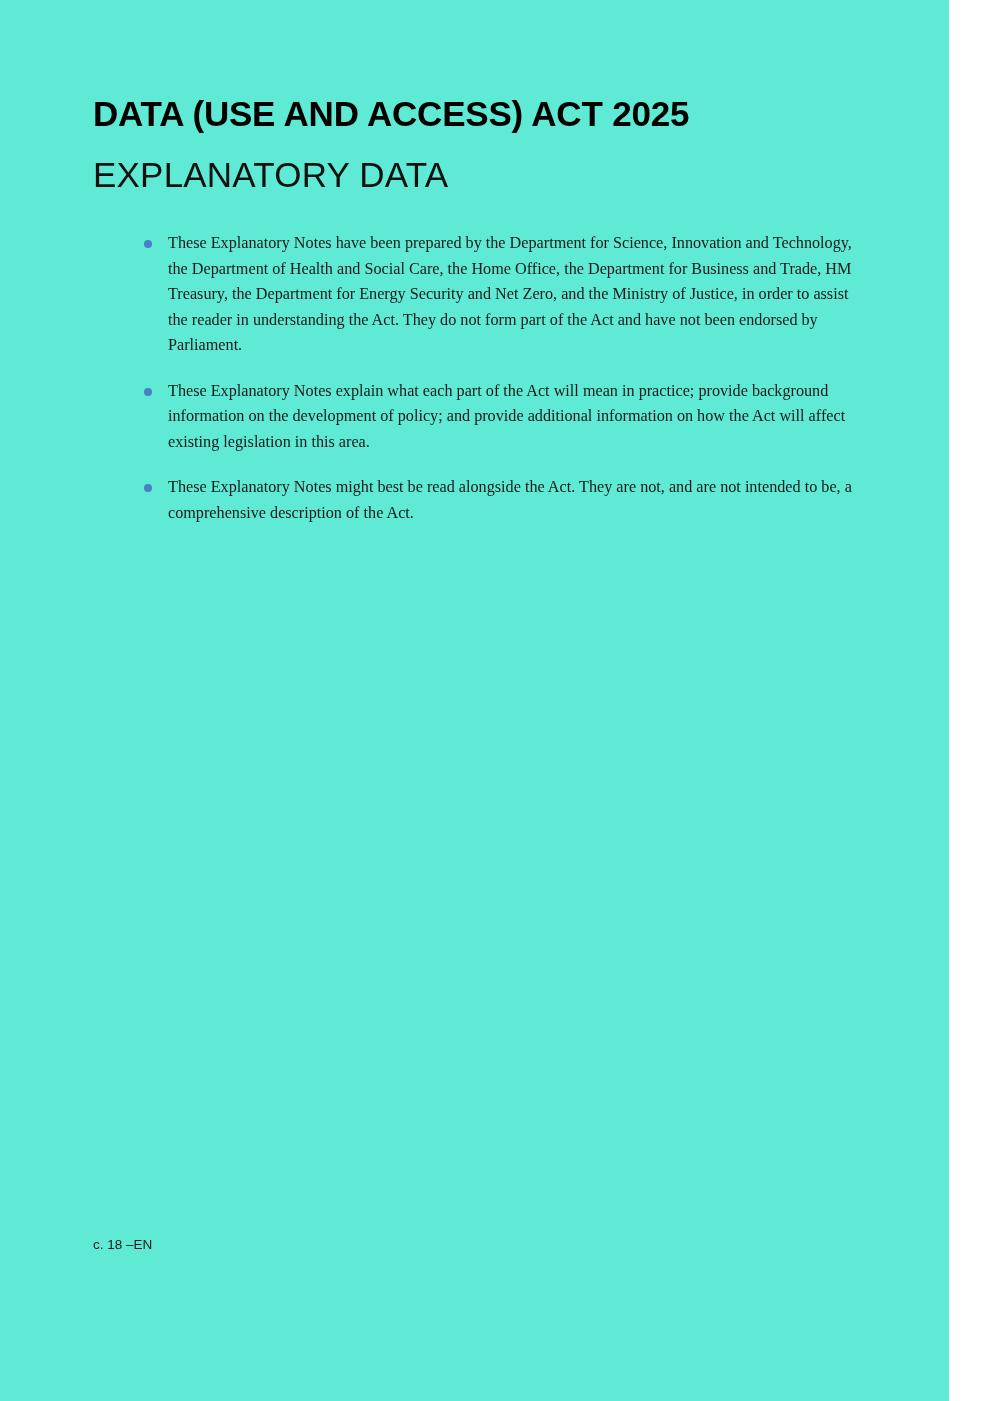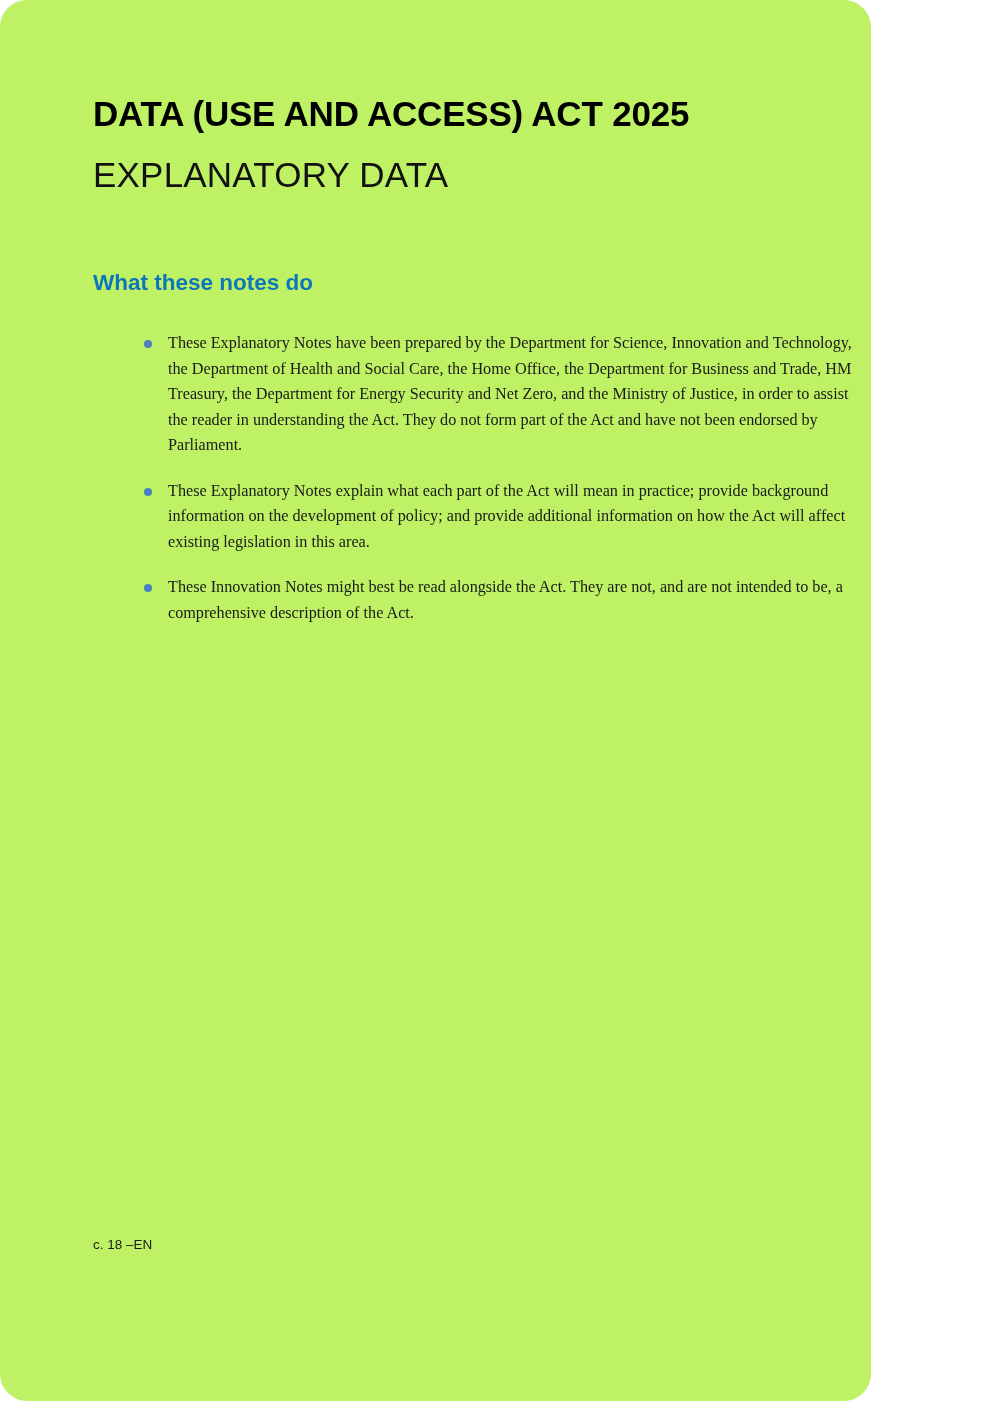--- a/index.html
+++ b/index.html
@@ -6,26 +6,25 @@
     margin: 0;
     padding: 0;
     background: #ffffff;
   }
   body {
     font-family: "Liberation Serif", serif;
     color: #000000;
   }
   .page {
     position: relative;
-    width: 871px;
+    width: 949px;
     height: 1401px;
-    background: #bef264;
+    background: #5eead4;
     overflow: hidden;
     box-sizing: border-box;
-    border-radius: 27px;
   }
   .content {
     position: absolute;
     left: 93px;
     top: 0;
     width: 766px;
   }
 
   
   .doc-title {
@@ -119,35 +118,34 @@
 <body>
 
 <div class="page">
 
   <div class="content">
 
     <h1 class="doc-title">DATA (USE AND ACCESS) ACT 2025</h1>
 
     <h2 class="doc-subtitle">EXPLANATORY DATA</h2>
 
-    <h3 class="section-heading">What these notes do</h3>
 
 
     <ul class="bullet-list">
       <li class="bullet-item">
         <span class="bullet-dot"></span>
         <span>These Explanatory Notes have been prepared by the Department for Science, Innovation and Technology, the Department of Health and Social Care, the Home Office, the Department for Business and Trade, HM Treasury, the Department for Energy Security and Net Zero, and the Ministry of Justice, in order to assist the reader in understanding the Act. They do not form part of the Act and have not been endorsed by Parliament.</span>
       </li>
       <li class="bullet-item">
         <span class="bullet-dot"></span>
         <span>These Explanatory Notes explain what each part of the Act will mean in practice; provide background information on the development of policy; and provide additional information on how the Act will affect existing legislation in this area.</span>
       </li>
       <li class="bullet-item">
         <span class="bullet-dot"></span>
-        <span>These Innovation Notes might best be read alongside the Act. They are not, and are not intended to be, a comprehensive description of the Act.</span>
+        <span>These Explanatory Notes might best be read alongside the Act. They are not, and are not intended to be, a comprehensive description of the Act.</span>
       </li>
     </ul>
 
   </div>
 
   <div class="footer">c. 18 –EN</div>
 
 </div>
 
 </body></html>

